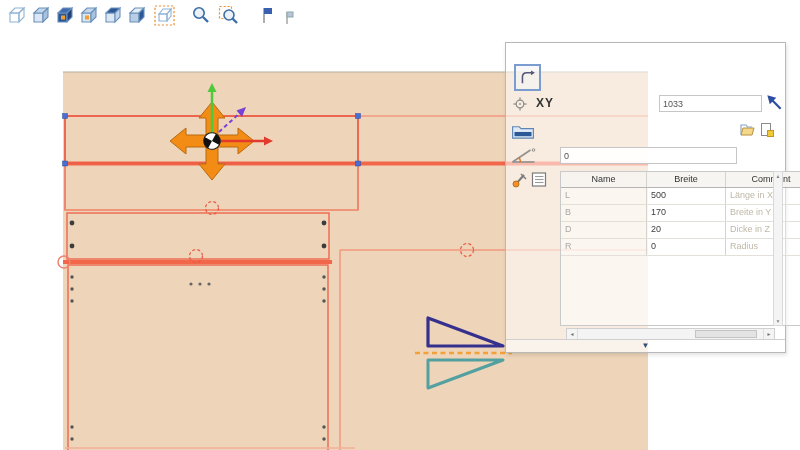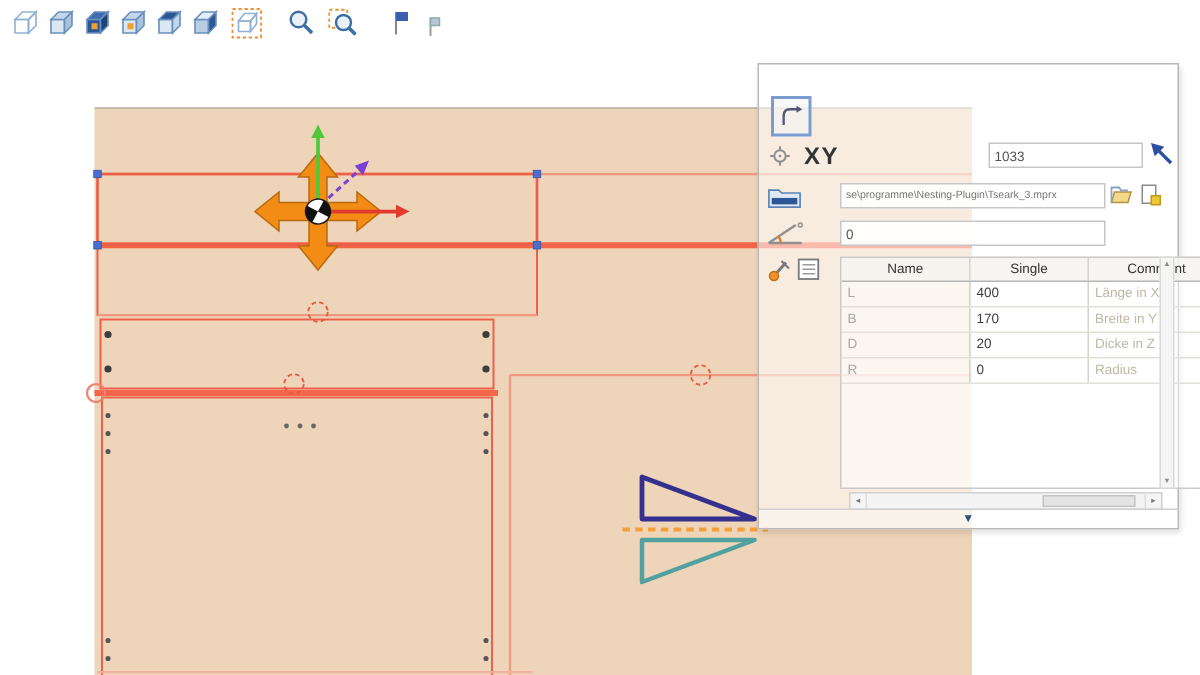--- a/index.html
+++ b/index.html
@@ -44,21 +44,21 @@
   .wbtns{position:absolute;right:5px;top:3px;display:flex;align-items:center;gap:6px}
   .wb{display:inline-flex;align-items:center;justify-content:center;cursor:pointer;line-height:1}
   .wb.float{width:8px;height:8px;border:1px solid #c0c0c0;background:rgba(255,255,255,.8)}
   .wb.gear{font-size:10px;color:#555}
   .wb.close{font-size:11px;color:#888;font-weight:bold}
   .cornerbtn{position:absolute;left:8px;top:21px;width:27px;height:27px;cursor:pointer;
     border:2px solid #7a9cd0;background:rgba(245,245,245,.65);display:flex;align-items:center;justify-content:center}
   .row{position:absolute;left:0;width:100%;height:20px}
   .rxy{top:51px}.rpath{top:78px}.rangle{top:103px}
   .ric{position:absolute;display:inline-block}
-  .xylabel{position:absolute;left:30px;top:2px;font-weight:bold;font-size:16px;color:#333;letter-spacing:1px}
+  .xylabel{position:absolute;left:30px;top:2px;font-weight:bold;font-size:12px;color:#333;letter-spacing:1px}
   .fld{position:absolute;top:1px;height:17px;border:1px solid #c6c6c6;background:rgba(255,255,255,.92);
     font-family:"Liberation Sans",sans-serif;font-size:9px;color:#555;padding:0 3px;outline:none}
   .f1{left:54px;width:96px}
   .f2{left:153px;width:103px}
   .fpath{left:54px;width:177px;font-size:7px;color:#777}
   .fangle{left:54px;width:177px}
   .pick{position:absolute;left:258px;top:-2px;width:20px;height:20px;cursor:pointer}
   .smallic{position:absolute;top:1px;width:16px;height:16px;cursor:pointer}
   .op1{left:234px}.op2{left:253px}
   
@@ -279,21 +279,20 @@
       </span>
     </div>
 
     <div class="row rpath">
       <span class="ric" style="left:5px;top:2px">
         <svg width="24" height="17" viewBox="0 0 24 18">
             <path d="M1,4 L8,4 L10,6 L23,6 L23,16 L1,16 Z" fill="#dfe9f4" stroke="#5b84b8" stroke-width="1.2"></path>
             <rect x="3" y="9.5" width="18" height="4.5" fill="#2b5797"></rect>
           </svg>
       </span>
-      <input class="fld fpath" value="se\programme\Nesting-Plugin\Tseark_3.mprx" style="">
       <span class="smallic op1">
         <svg width="16" height="16" viewBox="0 0 16 16">
             <path d="M1,13 L3,6 L14,6 L12,13 Z" fill="#f5d98a" stroke="#b89040" stroke-width="1"></path>
             <path d="M1,13 L1,3 L6,3 L7.5,5 L12,5" fill="none" stroke="#8aa4c4" stroke-width="1.2"></path>
           </svg>
       </span>
       <span class="smallic op2">
         <svg width="16" height="16" viewBox="0 0 16 16">
             <rect x="2.5" y="1.5" width="9" height="12" fill="#fff" stroke="#8a8a8a" stroke-width="1"></rect>
             <rect x="8.5" y="8.5" width="6" height="6" fill="#f0c838" stroke="#c09820" stroke-width="1"></rect>
@@ -325,26 +324,26 @@
           <rect x="1.5" y="2" width="13" height="13" fill="#fff" stroke="#7a7a7a" stroke-width="1.2"></rect>
           <line x1="4" y1="5.5" x2="12.5" y2="5.5" stroke="#9a9a9a" stroke-width="1.1"></line>
           <line x1="4" y1="8.5" x2="12.5" y2="8.5" stroke="#9a9a9a" stroke-width="1.1"></line>
           <line x1="4" y1="11.5" x2="12.5" y2="11.5" stroke="#9a9a9a" stroke-width="1.1"></line>
         </svg>
     </span>
 
     <div class="tbl">
       <div class="trow thead">
         <span class="c n">Name</span>
-        <span class="c f">Single</span>
+        <span class="c f">Breite</span>
         <span class="c m">Comment</span>
       </div>
       <div class="trow">
         <span class="c n nm">L</span>
-        <span class="c f fo">400</span>
+        <span class="c f fo">500</span>
         <span class="c m cm">Länge in X</span>
       </div>
       <div class="trow">
         <span class="c n nm">B</span>
         <span class="c f fo">170</span>
         <span class="c m cm">Breite in Y</span>
       </div>
       <div class="trow">
         <span class="c n nm">D</span>
         <span class="c f fo">20</span>

